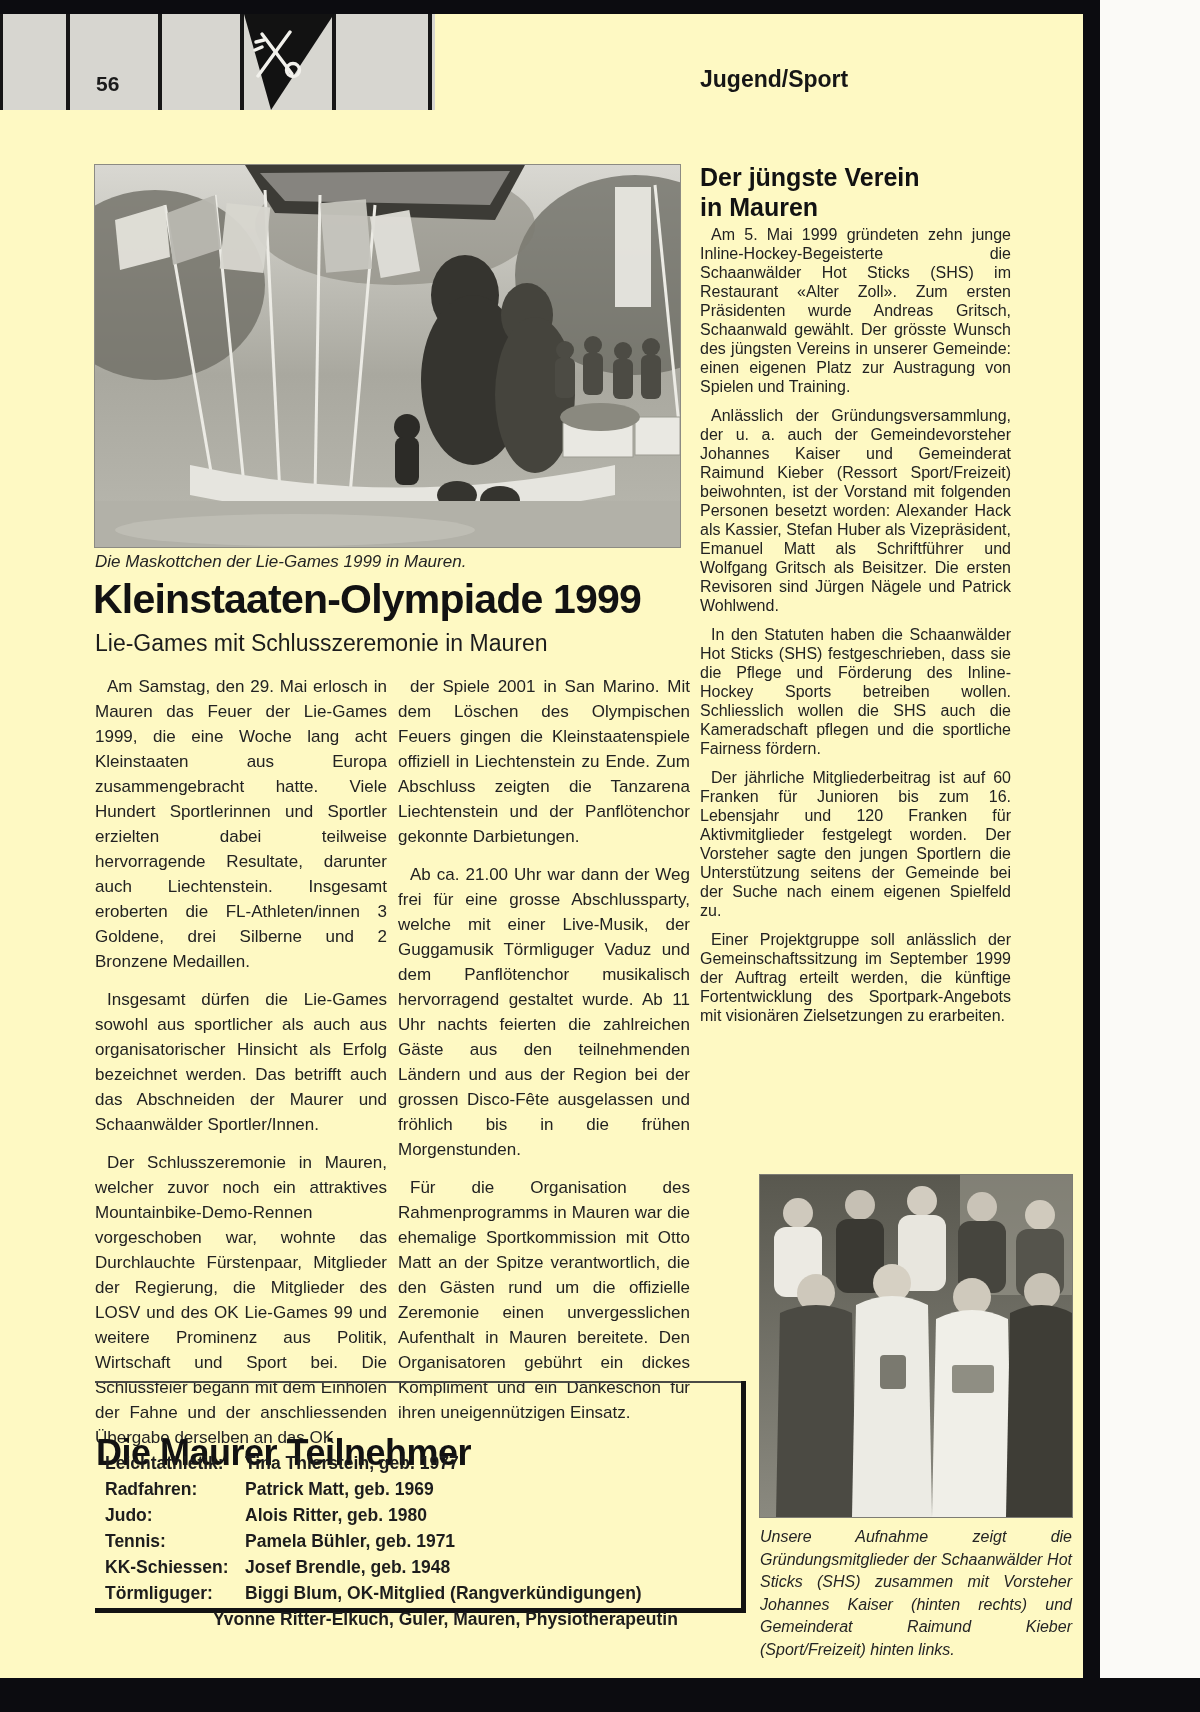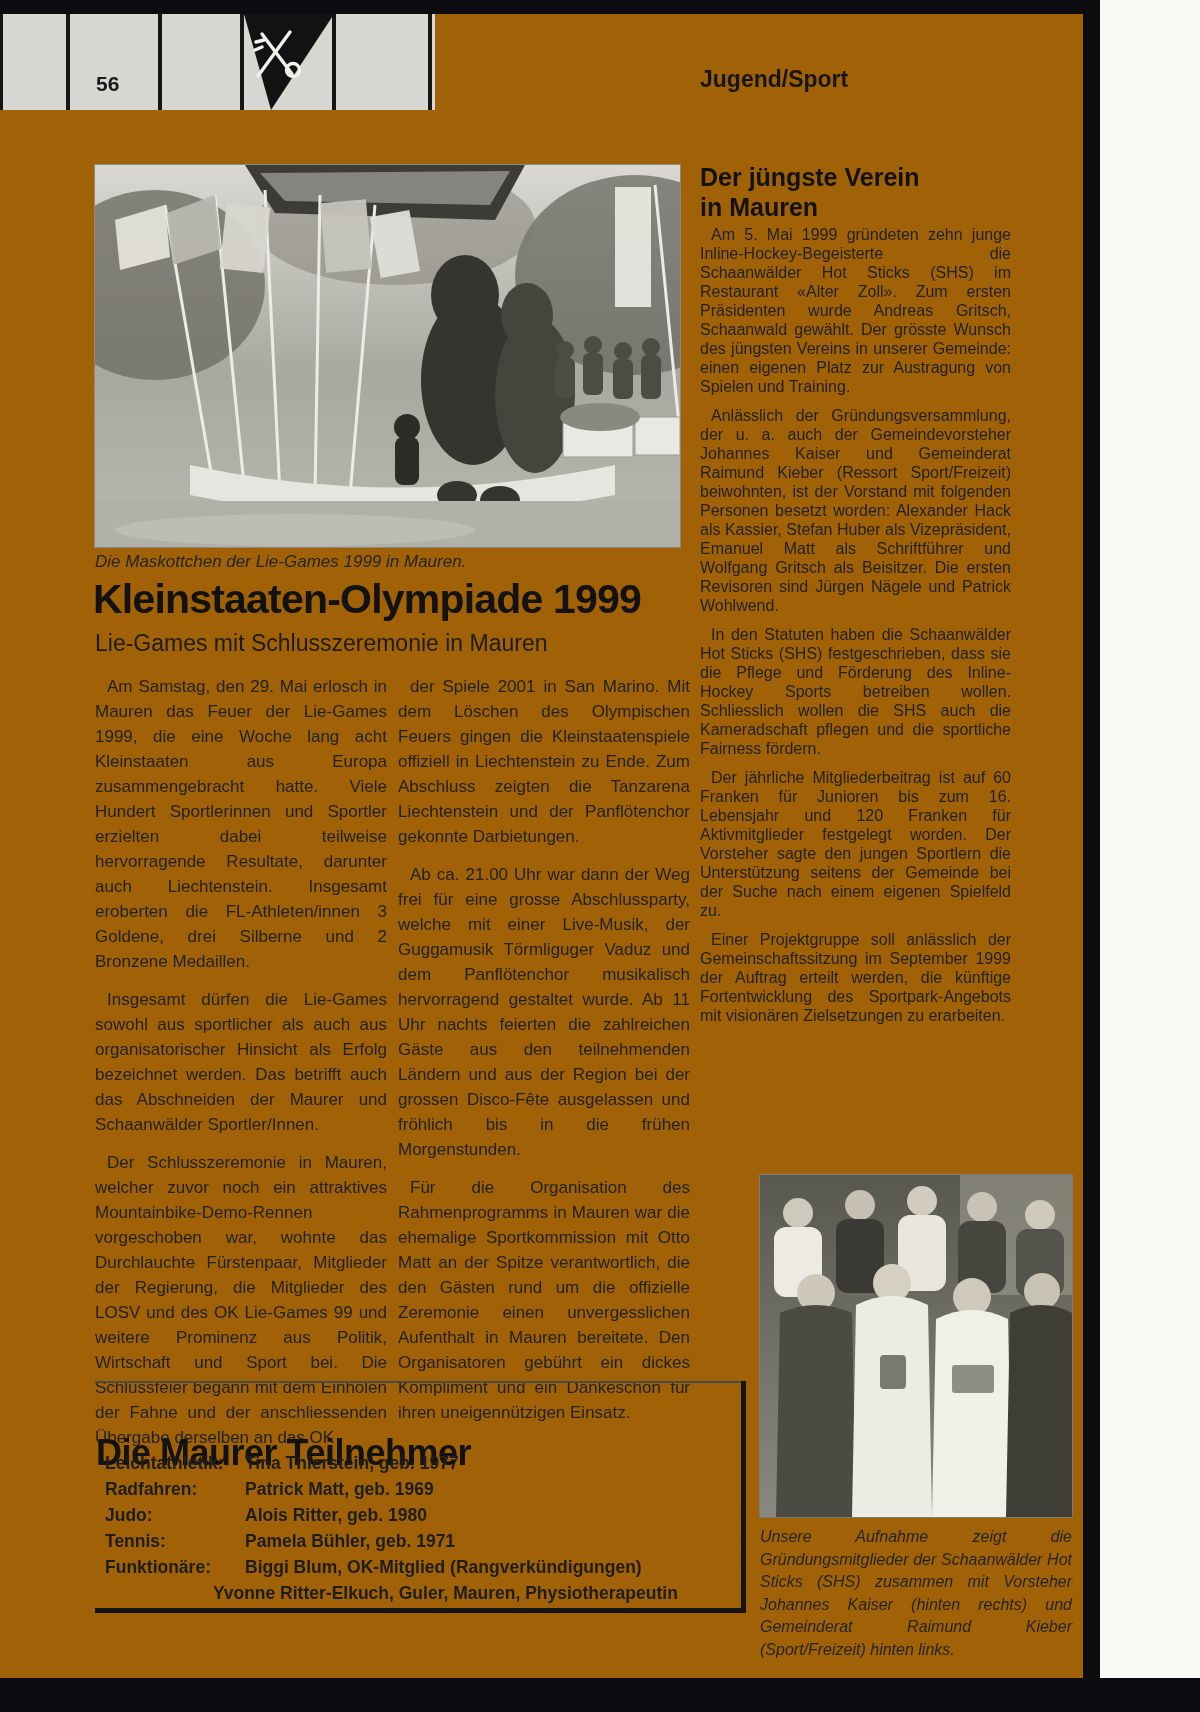--- a/index.html
+++ b/index.html
@@ -1,19 +1,19 @@
 <!DOCTYPE html>
 <html><head>
 <meta charset="utf-8">
 <style>
   html,body{margin:0;padding:0;background:#e8e7e2;}
   .page{
     position:relative;
     width:1200px;height:1712px;
-    background:#a16207;
+    background:#fef9c3;
     font-family:"Liberation Sans", sans-serif;
     color:#1e1e1e;
     overflow:hidden;
   }
   
   .bar-top{position:absolute;left:0;top:0;width:1100px;height:14px;background:#0c0c10;}
   .bar-right{position:absolute;left:1083px;top:0;width:17px;height:1712px;background:#0c0c10;}
   .bar-bottom{position:absolute;left:0;top:1678px;width:1200px;height:34px;background:#0c0c10;}
   .margin-right{position:absolute;left:1100px;top:0;width:100px;height:1678px;background:#fbfaf7;}
 
@@ -208,21 +208,25 @@
     </div>
     <div class="p-row">
       <div class="p-label">Judo:</div>
       <div class="p-value">Alois Ritter, geb. 1980</div>
     </div>
     <div class="p-row">
       <div class="p-label">Tennis:</div>
       <div class="p-value">Pamela Bühler, geb. 1971</div>
     </div>
     <div class="p-row">
-      <div class="p-label">Funktionäre:</div>
+      <div class="p-label">KK-Schiessen:</div>
+      <div class="p-value">Josef Brendle, geb. 1948</div>
+    </div>
+    <div class="p-row">
+      <div class="p-label">Törmliguger:</div>
       <div class="p-value">Biggi Blum, OK-Mitglied (Rangverkündigungen)</div>
     </div>
     <div class="p-cont">Yvonne Ritter-Elkuch, Guler, Mauren, Physiotherapeutin</div>
   </div>
 
   <div class="group-photo">
     <svg width="312" height="342" viewBox="0 0 312 342">
       <defs>
         <linearGradient id="wall" x1="0" y1="0" x2="0" y2="1">
           <stop offset="0" stop-color="#59584f"></stop>

